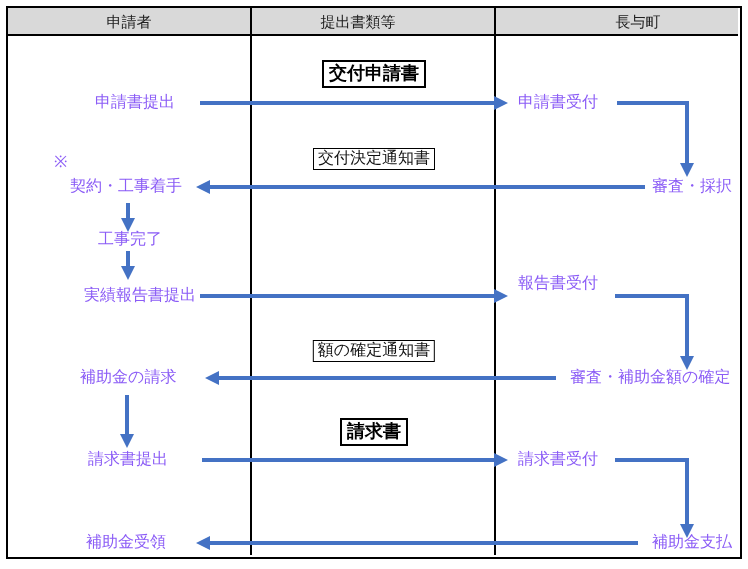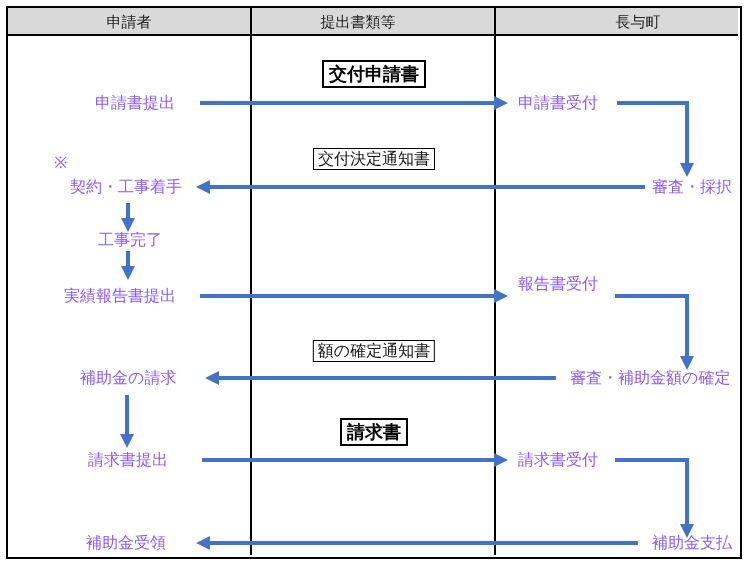--- a/index.html
+++ b/index.html
@@ -1,18 +1,18 @@
 <!DOCTYPE html>
 <html><head>
 <meta charset="utf-8">
 <style>
   html,body{margin:0;padding:0;background:#fff;}
   #page{
     position:relative;width:748px;height:569px;background:#fff;overflow:hidden;
-    font-family:Liberation Sans, sans-serif;color:#111;
+    font-family:Liberation Mono, monospace;color:#111;
   }
   .table-frame{position:absolute;left:6px;top:6px;width:732px;height:549px;border:2px solid #000;}
   .header-strip{position:absolute;left:8px;top:8px;width:730px;height:26px;background:#D9D9D9;border-bottom:2px solid #000;}
   .vline{position:absolute;top:8px;width:2px;height:547px;background:#000;z-index:1;}
   .hdr{position:absolute;top:13px;transform:translateX(-50%);font-size:15px;white-space:nowrap;z-index:2;color:#202020;}
   .txt{position:absolute;font-size:16px;line-height:20px;white-space:nowrap;z-index:4;color:#8b5cf6;}
   .section-label{
     position:absolute;left:374px;transform:translateX(-50%);
     font-size:18px;font-weight:bold;line-height:22px;white-space:nowrap;
     border:2px solid #000;padding:1px 5px;background:#fff;z-index:4;color:#000;
@@ -65,21 +65,21 @@
   <div class="txt" style="left:54px;top:153px;">※</div>
   <div class="txt" style="left:70px;top:177px;">契約・工事着手</div>
   <div class="arrow-h left" style="left:209px;top:185px;width:436px;"></div>
   <div class="txt" style="left:652px;top:177px;">審査・採択</div>
 
   <div class="arrow-v down" style="left:126px;top:203px;height:16px;"></div>
   <div class="txt" style="left:98px;top:230px;">工事完了</div>
   <div class="arrow-v down" style="left:126px;top:251px;height:16px;"></div>
 
 
-  <div class="txt" style="left:64px;top:286px;">実績報告書提出</div>
+  <div class="txt" style="left:84px;top:286px;">実績報告書提出</div>
   <div class="arrow-h right" style="left:200px;top:294px;width:295px;"></div>
   <div class="txt" style="left:518px;top:274px;">報告書受付</div>
 
   <div class="arrow-h" style="left:615px;top:294px;width:72px;"></div>
   <div class="arrow-v down" style="left:685px;top:294px;height:63px;"></div>
 
   <div class="doc-label" style="top:340px;">額の確定通知書</div>
 
   <div class="txt" style="left:80px;top:368px;">補助金の請求</div>
   <div class="arrow-h left" style="left:218px;top:376px;width:338px;"></div>

